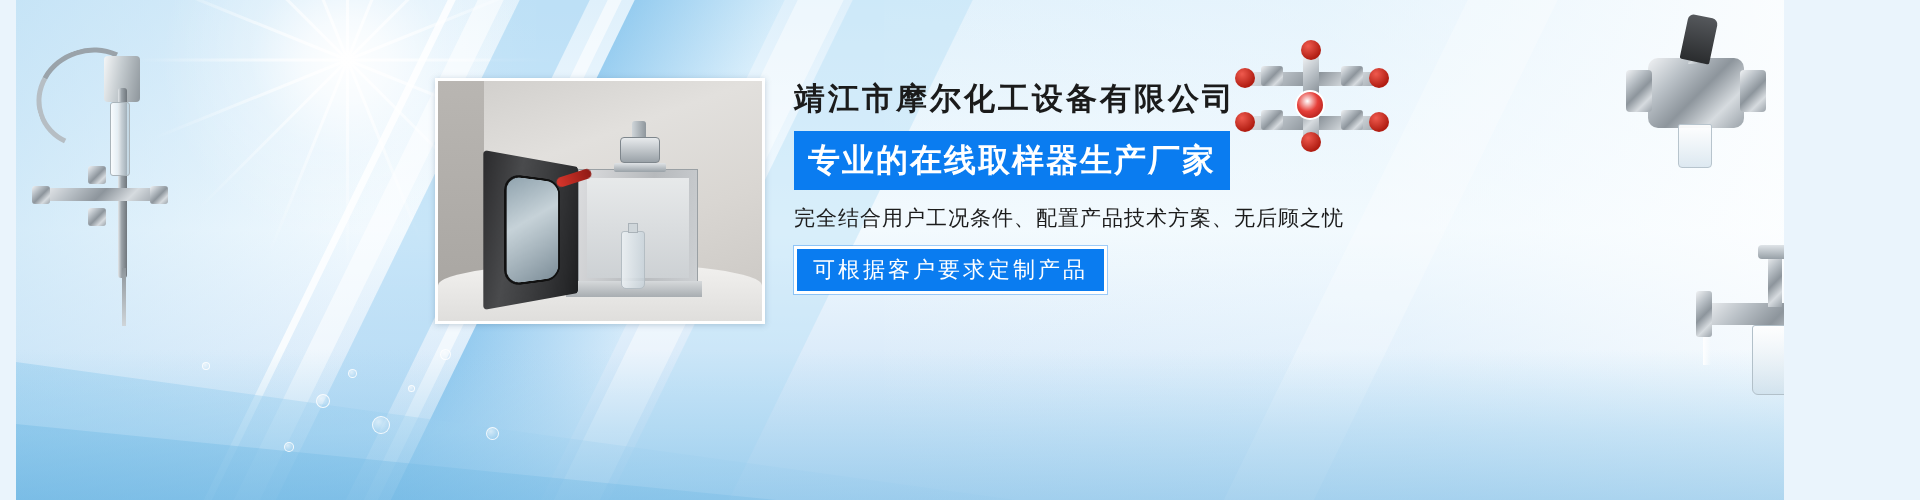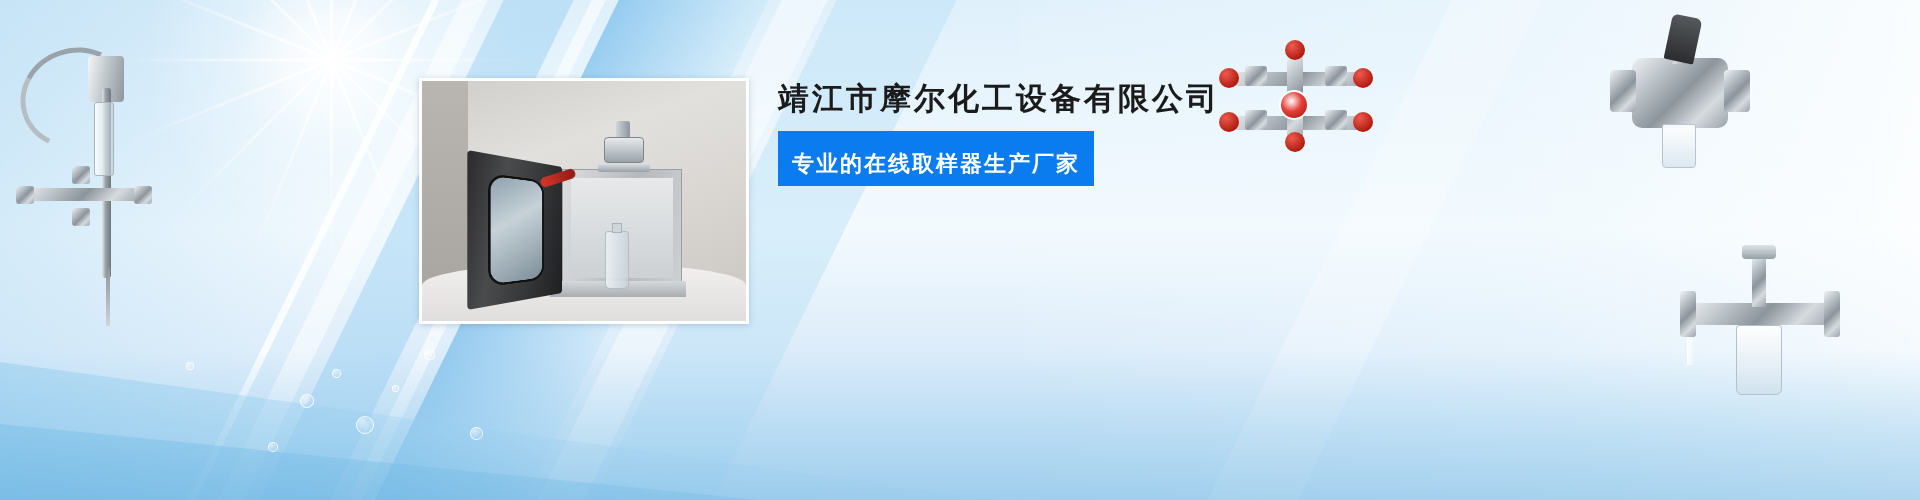--- a/index.html
+++ b/index.html
@@ -2,23 +2,24 @@
 <html><head>
 <meta charset="utf-8">
 <style>
   * { margin:0; padding:0; box-sizing:border-box; }
   html,body { width:1920px; height:500px; overflow:hidden; }
   body {
     font-family:"Liberation Sans","DejaVu Sans",sans-serif;
     background:#eaf4fc;
   }
   #banner {
-    position:relative; width:1920px; height:500px; overflow:hidden;
+    position:relative; width:1768px; height:500px; overflow:hidden;
     background:
       linear-gradient(180deg,#dff0fb 0%,#e9f5fd 22%,#f3fafe 46%,#dcecfa 70%,#cfe6f8 100%);
+    margin-left: 16px;
   }
   
   .bg-layer { position:absolute; inset:0; pointer-events:none; }
 
   .sunburst {
     position:absolute; left:120px; top:-150px; width:420px; height:420px;
     background:radial-gradient(circle at 50% 50%,
        rgba(255,255,255,.95) 0%, rgba(255,255,255,.75) 14%,
        rgba(255,255,255,.30) 32%, rgba(255,255,255,0) 62%);
   }
@@ -173,22 +174,22 @@
 
   
   #copy { position:absolute; left:778px; top:80px; width:620px; }
   .title {
     font-family:"DejaVu Serif","Liberation Serif",serif;
     font-size:31px; font-weight:700; color:#1b1b1b; letter-spacing:3px;
     white-space:nowrap; line-height:1.2;
   }
   .bar-hl {
     display:inline-block; margin-top:14px; background:#0a7cf0;
-    color:#ffffff; font-size:22px; font-weight:700; letter-spacing:2px;
-    padding:18px 14px 7px 14px; white-space:nowrap;
+    color:#ffffff; font-size:32px; font-weight:700; letter-spacing:2px;
+    padding:8px 14px 7px 14px; white-space:nowrap;
     font-family:"DejaVu Sans","Liberation Sans",sans-serif;
   }
   .line3 {
     margin-top:14px; font-size:21px; color:#1c1c1c; letter-spacing:1px;
     white-space:nowrap;
     font-family:"DejaVu Sans","Liberation Sans",sans-serif;
   }
   .bar-box {
     display:inline-block; margin-top:14px; background:#0a7cf0; color:#fff;
     font-size:22px; letter-spacing:3px; padding:6px 16px; white-space:nowrap;
@@ -291,20 +292,22 @@
     <div class="ph-bot-cap"></div>
     <div class="ph-door">
         <div class="ph-door-gl"></div>
       </div>
     <div class="ph-red"></div>
   </div>
 
   <div id="copy">
     <div class="title">靖江市摩尔化工设备有限公司</div>
     <div><span class="bar-hl">专业的在线取样器生产厂家</span></div>
+    <div class="line3">完全结合用户工况条件、配置产品技术方案、无后顾之忧</div>
+    <div><span class="bar-box">可根据客户要求定制产品</span></div>
   </div>
 
   <div class="eq" id="eq-tree">
     <div class="pipe-h metal"></div>
     <div class="pipe-h2 metal"></div>
     <div class="pipe-v metal"></div>
     <div class="hw red" style="left:4px;top:30px"></div>
     <div class="hw red" style="left:138px;top:30px"></div>
     <div class="hw red" style="left:4px;top:74px"></div>
     <div class="hw red" style="left:138px;top:74px"></div>

